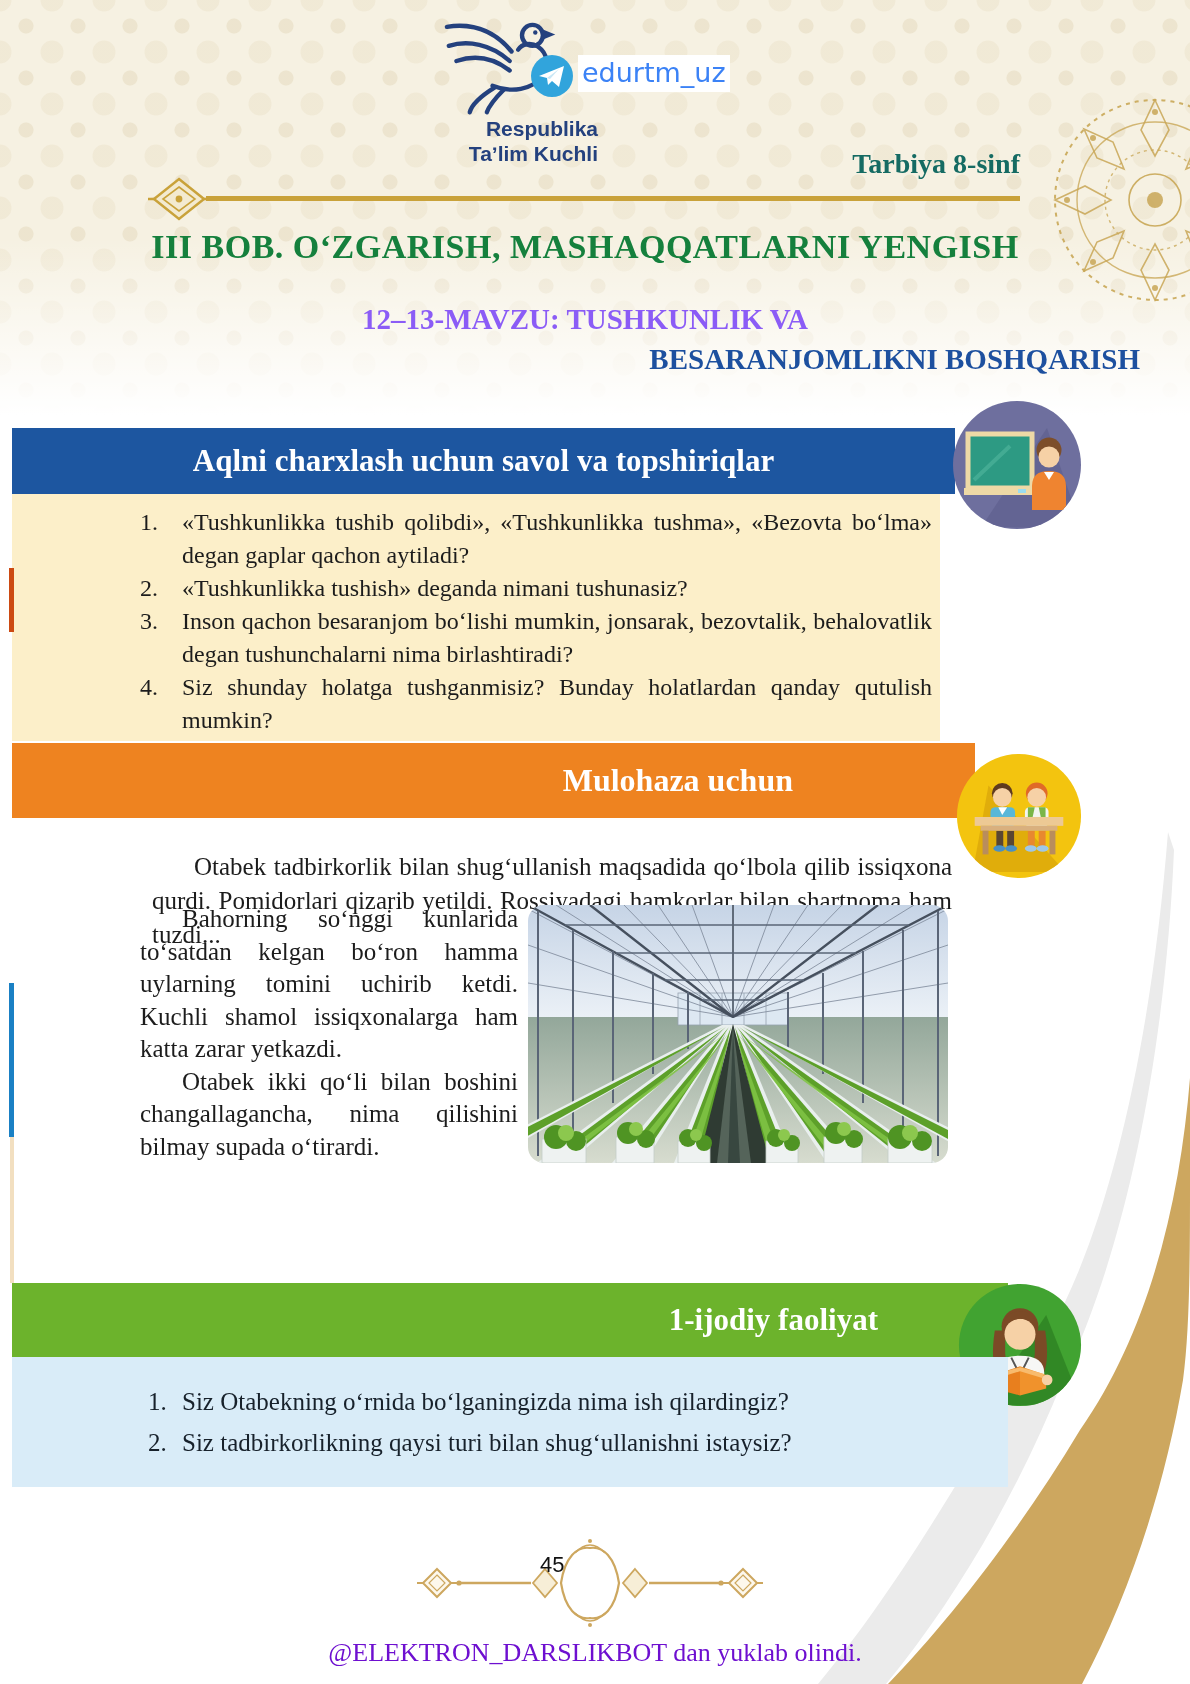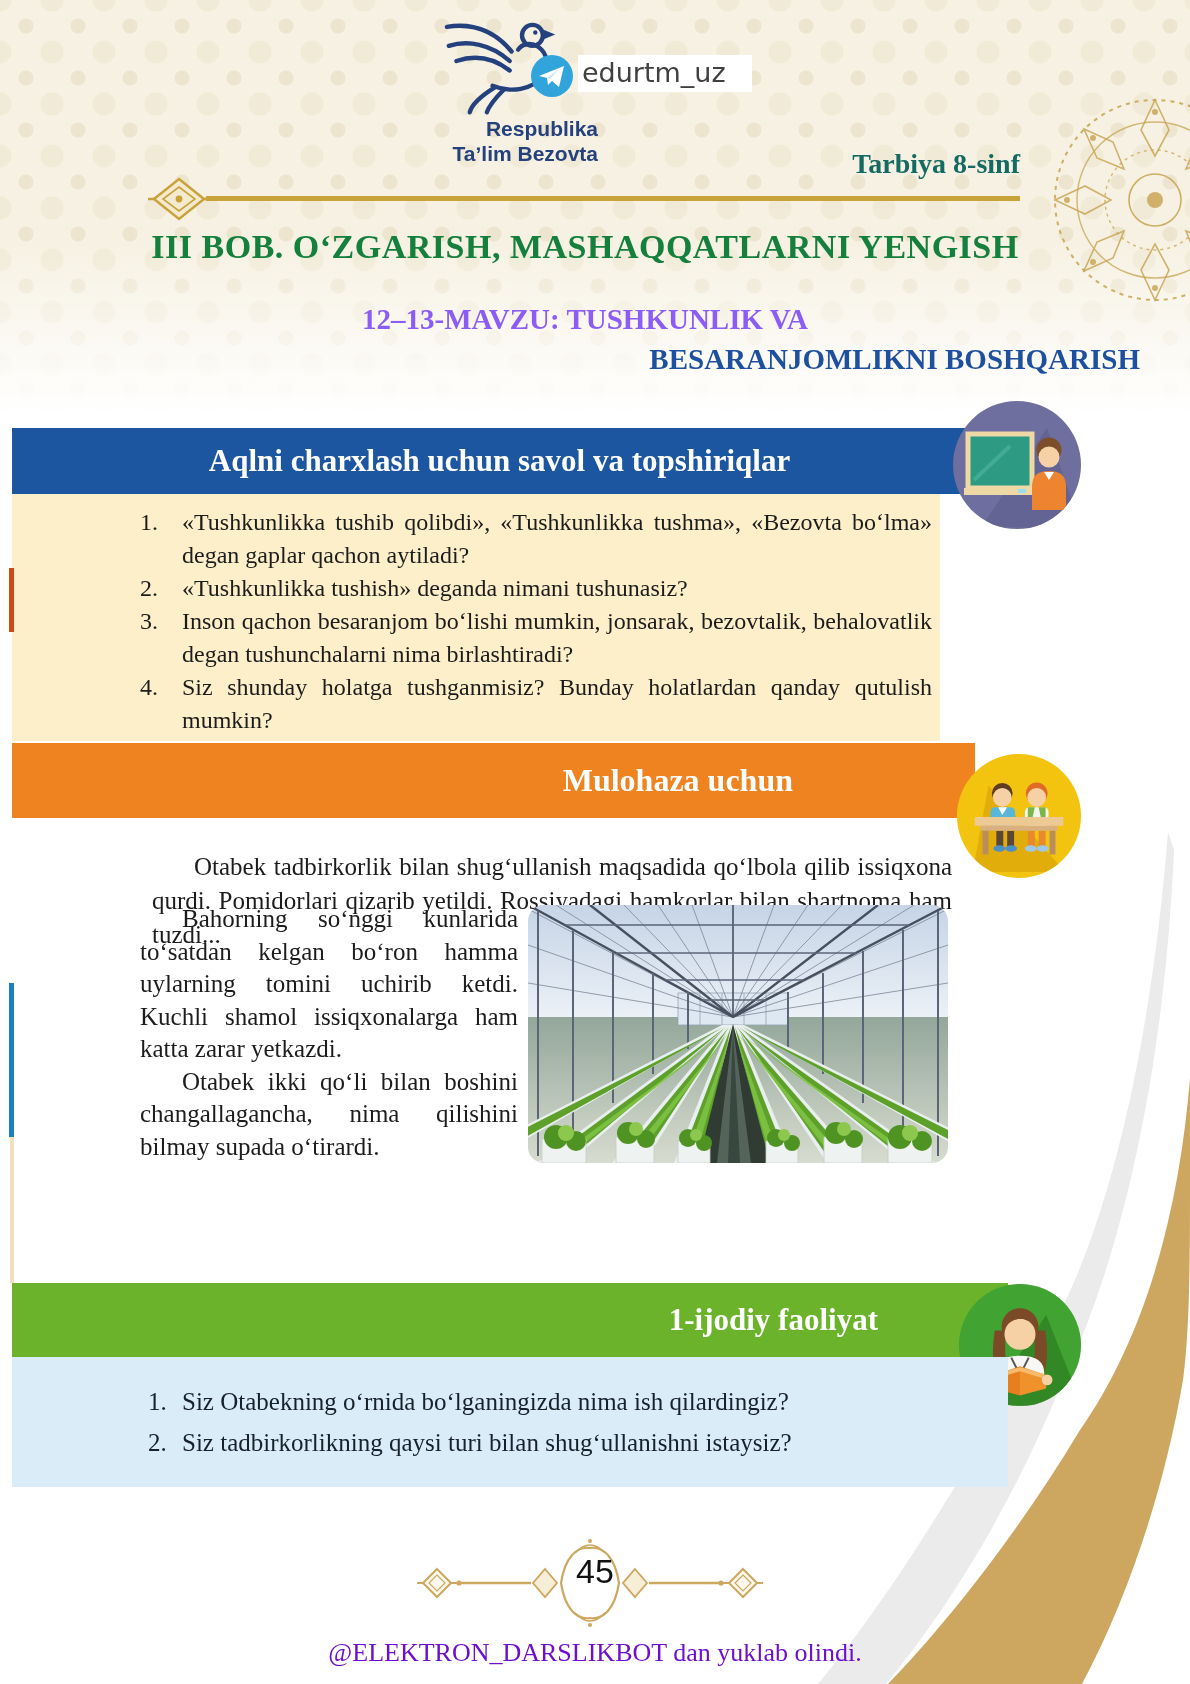--- a/index.html
+++ b/index.html
@@ -17,39 +17,39 @@
     background-size:100% 100%, 52px 52px, 52px 52px, 100% 100%;
     background-position:0 0, 0 0, 26px 26px, 0 0;}
   .side-curves{left:790px;top:790px;width:400px;height:894px;}
   .mandala{left:1040px;top:78px;width:150px;height:246px;overflow:hidden;}
 
   
   .dove{left:428px;top:4px;width:150px;height:114px;}
   .org-name{left:368px;top:116px;width:230px;text-align:right;color:#24417e;
     font-family:"Liberation Sans",sans-serif;font-weight:bold;font-size:21px;line-height:25px;}
   .tg-icon{left:530px;top:54px;width:44px;height:44px;}
-  .tg-handle{left:578px;top:55px;padding:2px 26px 4px 4px;background:#ffffff;
-    font-family:"DejaVu Sans",sans-serif;font-size:27px;color:#404040;text-align:center;}
+  .tg-handle{left:578px;top:55px;padding:2px 4px 4px 4px;background:#ffffff;
+    font-family:"DejaVu Sans",sans-serif;font-size:27px;color:#3b82f6;text-align:center;}
   .grade-label{left:690px;top:148px;width:330px;text-align:right;
     font-size:28px;font-weight:bold;color:#156b63;}
   .gold-ornament{left:146px;top:176px;width:66px;height:46px;}
   .gold-line{left:206px;top:196px;width:814px;height:5px;background:#c9a23a;}
 
   
   .chapter-title{left:30px;top:228px;width:1110px;text-align:center;
     font-size:34px;font-weight:bold;color:#15803d;letter-spacing:.5px;}
   .topic-line1{left:30px;top:303px;width:1110px;text-align:center;
     font-size:29px;font-weight:bold;color:#8b5cf6;}
   .topic-line2{left:30px;top:343px;width:1110px;text-align:right;
     font-size:29px;font-weight:bold;color:#1d509f;}
 
   
   .banner{display:flex;align-items:center;color:#ffffff;font-weight:bold;}
   .banner-blue{left:12px;top:428px;width:943px;height:66px;background:#1d56a0;
-    justify-content:center;font-size:31px;padding-left:16px;}
+    justify-content:center;font-size:31px;}
   .banner-orange{left:12px;top:743px;width:963px;height:75px;background:#ee8320;
     justify-content:flex-end;font-size:32px;}
   .banner-orange .banner-text{padding-right:182px;}
   .banner-green{left:12px;top:1283px;width:996px;height:74px;background:#6cb32c;
     justify-content:flex-end;font-size:31px;}
   .banner-green .banner-text{padding-right:130px;}
   .badge{border-radius:50%;}
   .badge-teacher{left:952px;top:400px;width:130px;height:130px;}
   .badge-students{left:955px;top:752px;width:128px;height:128px;}
   .badge-reader{left:957px;top:1282px;width:126px;height:126px;}
@@ -73,22 +73,22 @@
     overflow:hidden;}
   .greenhouse svg{display:block;}
 
   .lightblue-box{left:12px;top:1357px;width:996px;height:130px;background:#d9ecf8;}
   .c-list{left:148px;top:1381px;width:760px;}
   .c-row{display:flex;font-size:25px;line-height:41px;color:#17212b;}
   .c-num{width:34px;flex:none;}
 
   
   .footer-ornament{left:415px;top:1533px;width:350px;height:112px;}
-  .page-number{left:540px;top:1552px;width:110px;text-align:center;
-    font-family:"Liberation Sans",sans-serif;font-size:34px;color:#111111;}
+  .page-number{left:540px;top:1552px;width:110px;text-align:left;
+    font-family:"Liberation Sans",sans-serif;font-size:22px;color:#111111;}
   .download-note{left:0;top:1638px;width:1190px;text-align:center;
     font-size:26px;font-weight:normal;color:#6e0fd0;}
 </style>
 </head>
 <body>
 
 <div class="page">
 
   <div class="abs pattern-bg"></div>
 
@@ -137,21 +137,21 @@
       <path d="M66 88 C50 98 42 106 40 114"></path>
       <path d="M76 90 C66 100 60 108 58 114"></path>
       <path d="M64 86 C84 94 106 90 116 76 C124 65 122 52 112 45 C104 40 95 42 91 48"></path>
       <circle cx="106" cy="33" r="11"></circle>
     </g>
     <polygon points="115,26 130,32 116,38" fill="#24417e"></polygon>
     <circle cx="109" cy="30" r="2.3" fill="#24417e"></circle>
   </svg>
   <div class="abs org-name">
     <div>Respublika</div>
-    <div>Taʼlim Bezovta</div>
+    <div>Taʼlim Kuchli</div>
   </div>
   <svg class="abs tg-icon" viewBox="0 0 44 44">
     <circle cx="22" cy="22" r="21" fill="#31a4dc"></circle>
     <path d="M9 22 L34 12 L29 33 L22 27 L18 31 L17 24 Z" fill="#ffffff"></path>
     <path d="M17 24 L29 15 L20 25 Z" fill="#c9e7f5"></path>
   </svg>
   <div class="abs tg-handle">edurtm_uz</div>
   <div class="abs grade-label">Tarbiya 8-sinf</div>
 
   <svg class="abs gold-ornament" viewBox="0 0 66 46">

